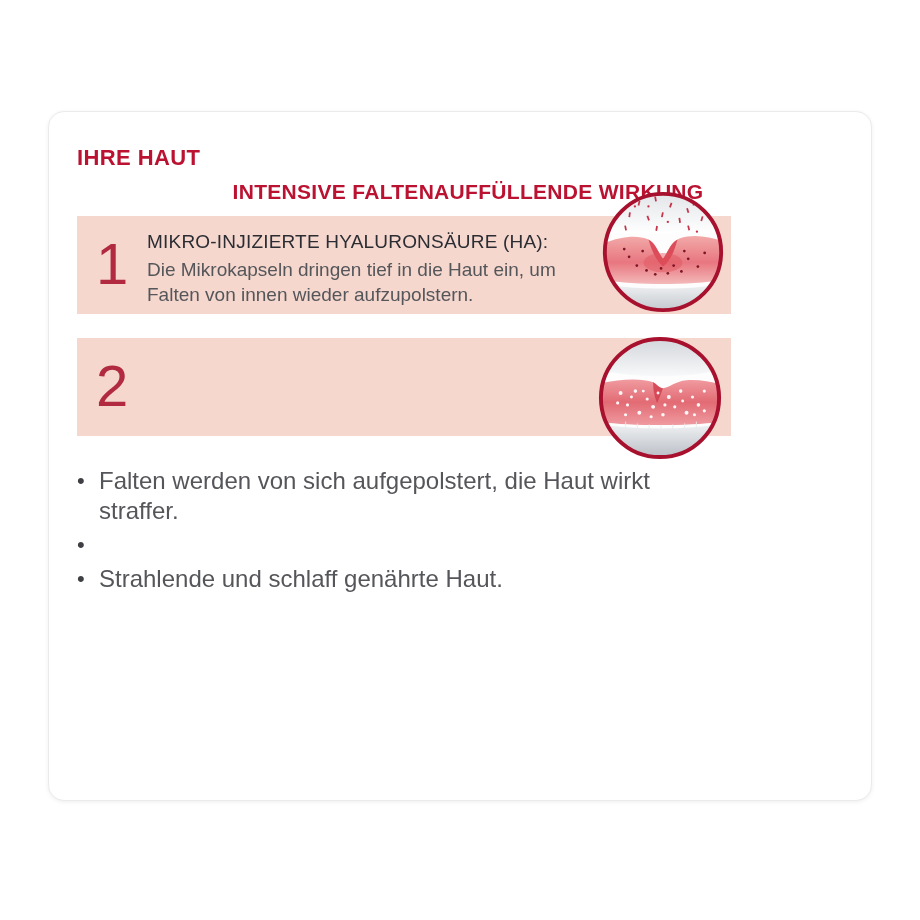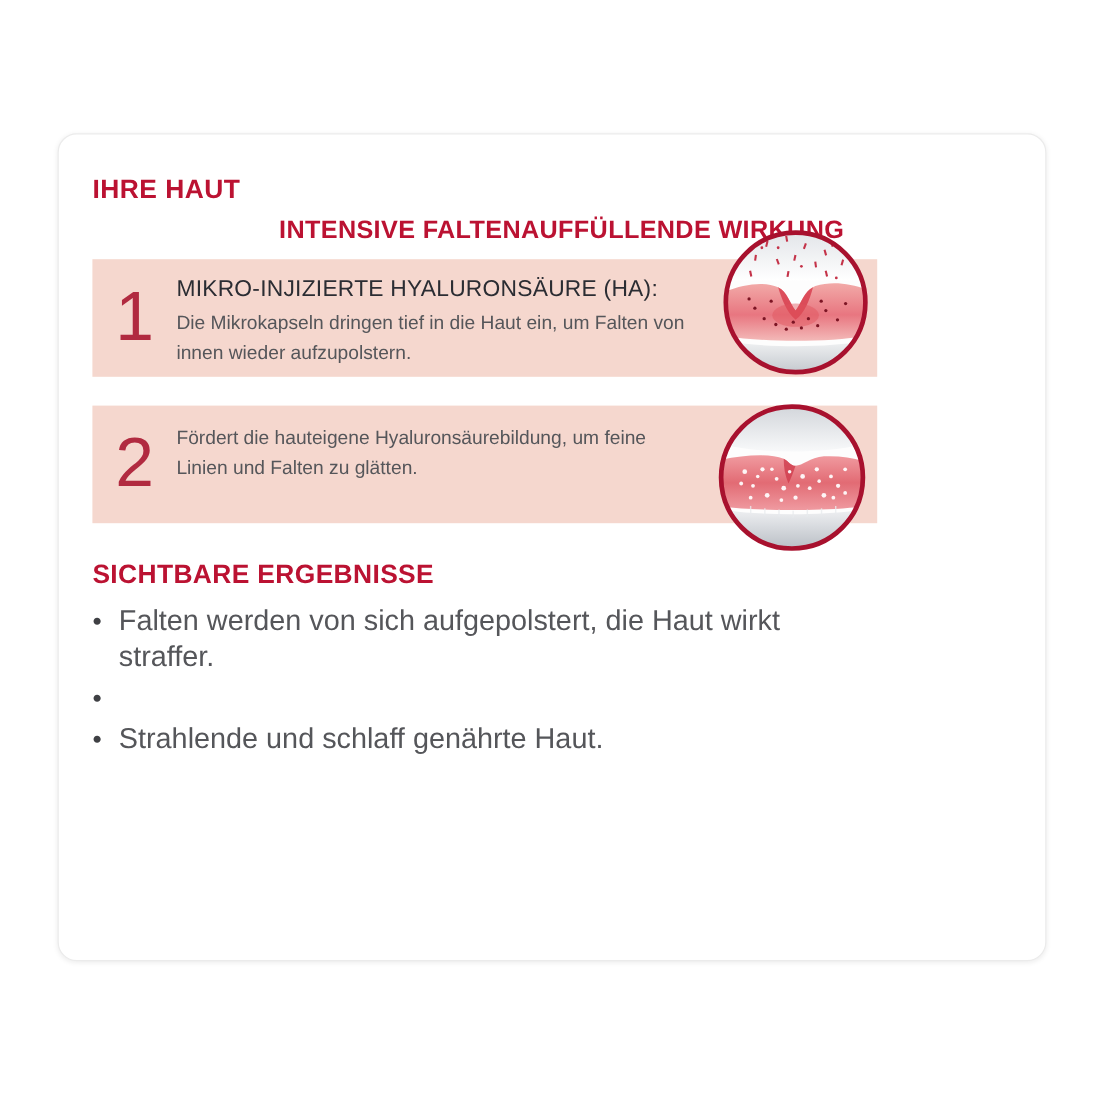--- a/index.html
+++ b/index.html
@@ -44,21 +44,21 @@
     width: 51px; flex: 0 0 51px;
     font-size: 58px; line-height: 66px; font-weight: 400;
     color: #b12a40; margin-top: 2px;
   }
   .step-body { padding-top: 2px; }
   .step-heading {
     font-size: 19px; font-weight: 400; letter-spacing: 0.2px;
     color: #2b2d33; margin-bottom: 4px;
   }
   .step-desc {
-    font-size: 16px; line-height: 25px; color: #55565a;
+    font-size: 19px; line-height: 25px; color: #55565a;
     max-width: 435px;
   }
   .step-circle {
     position: absolute; right: 5px; width: 126px; height: 126px;
   }
   .circle-1 { top: -27px; }
   .circle-2 { top: -4px; width: 128px; height: 128px; right: 7px; }
   .results-title {
     font-size: 22px; font-weight: 700; letter-spacing: 0.3px;
     color: #bb1232; margin-bottom: 11px;
@@ -151,21 +151,20 @@
         </g>
         <path d="M-5,96 C30,105 100,105 135,96 L135,135 L-5,135 Z" fill="url(#g1bot)"></path>
       </g>
       <circle cx="65" cy="65" r="60" fill="none" stroke="#a8112e" stroke-width="4"></circle>
     </svg>
   </div>
 
   <div class="step step-2">
     <div class="step-number">2</div>
     <div class="step-body">
-      <div class="step-desc">Fördert die hauteigene Hyaluronsäurebildung, um feine Linien und Falten zu glätten.</div>
     </div>
     <svg class="step-circle circle-2" viewBox="0 0 130 130">
       <defs>
         <clipPath id="clip2">
             <circle cx="65" cy="65" r="60"></circle>
           </clipPath>
         <linearGradient id="g2top" x1="0" y1="0" x2="0" y2="1">
           <stop offset="0" stop-color="#c9cdd3"></stop>
             <stop offset="1" stop-color="#f8f9fa"></stop>
         </linearGradient>
@@ -218,21 +217,20 @@
             <line x1="66" y1="93" x2="66" y2="99"></line>
           <line x1="78" y1="92" x2="78" y2="98"></line>
             <line x1="90" y1="91" x2="90" y2="97"></line>
           <line x1="102" y1="89" x2="102" y2="95"></line>
         </g>
       </g>
       <circle cx="65" cy="65" r="60" fill="none" stroke="#a8112e" stroke-width="4"></circle>
     </svg>
   </div>
 
-  <h3 class="results-title">SICHTBARE ERGEBNISSE</h3>
 
   <ul class="results-list">
     <li>
       <span class="bullet-dot">•</span>
       <span>Falten werden von sich aufgepolstert, die Haut wirkt straffer.</span>
     </li>
     <li>
       <span class="bullet-dot">•</span>
     </li>
     <li>

